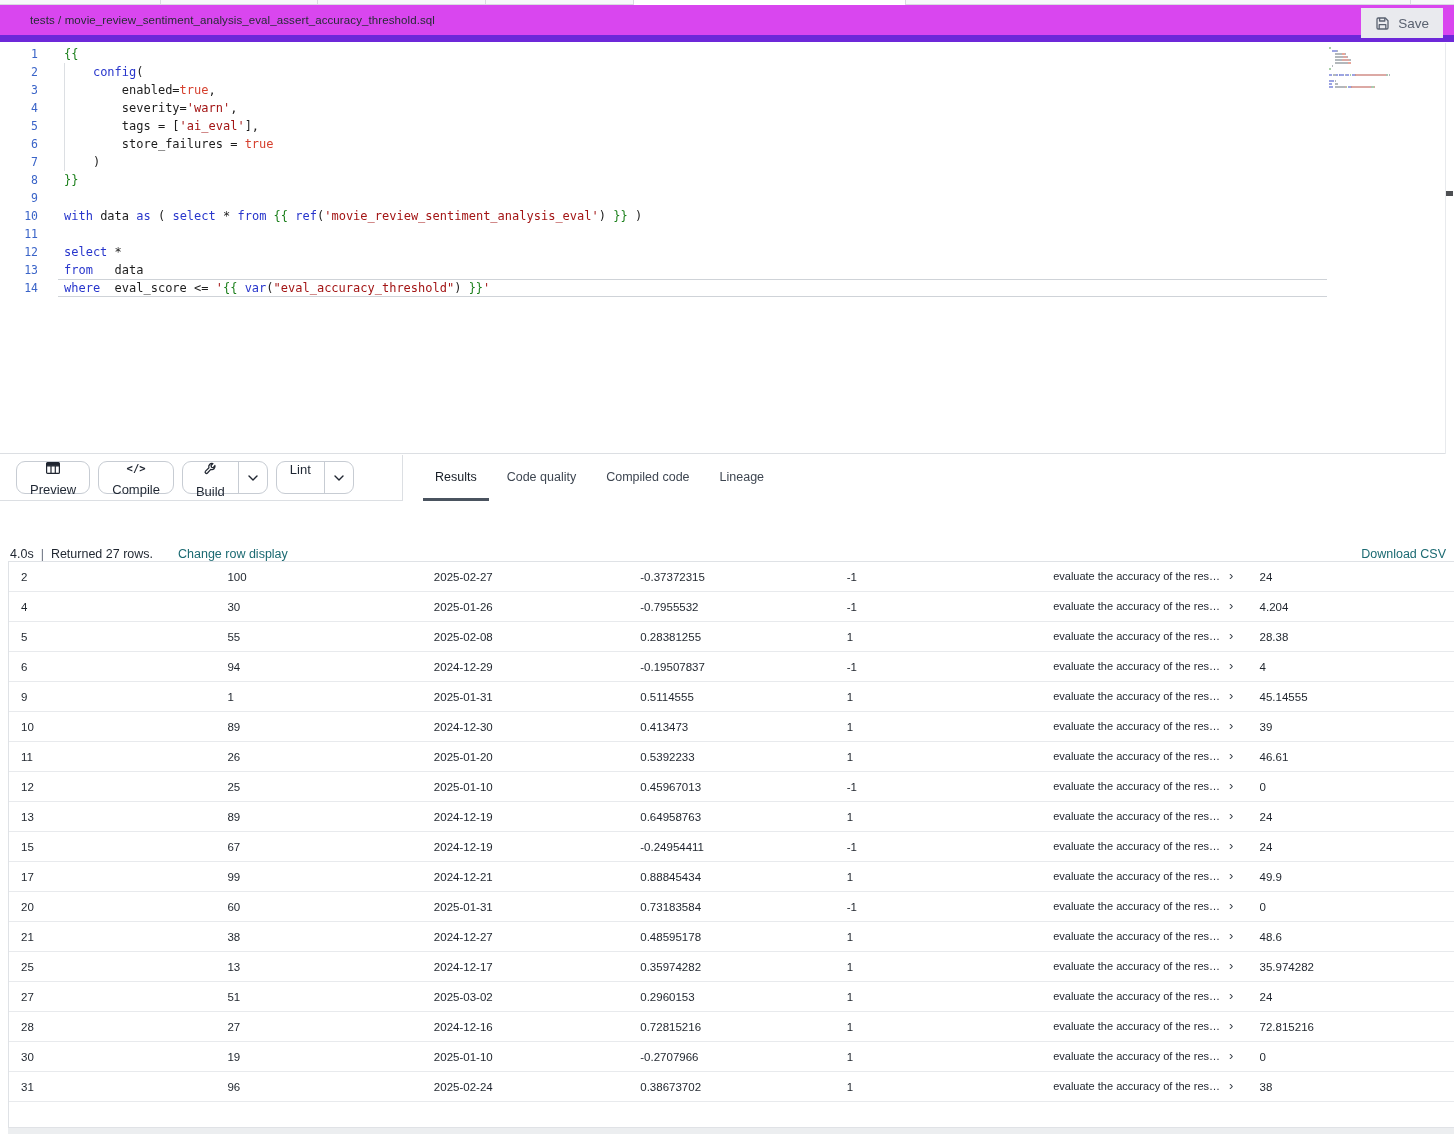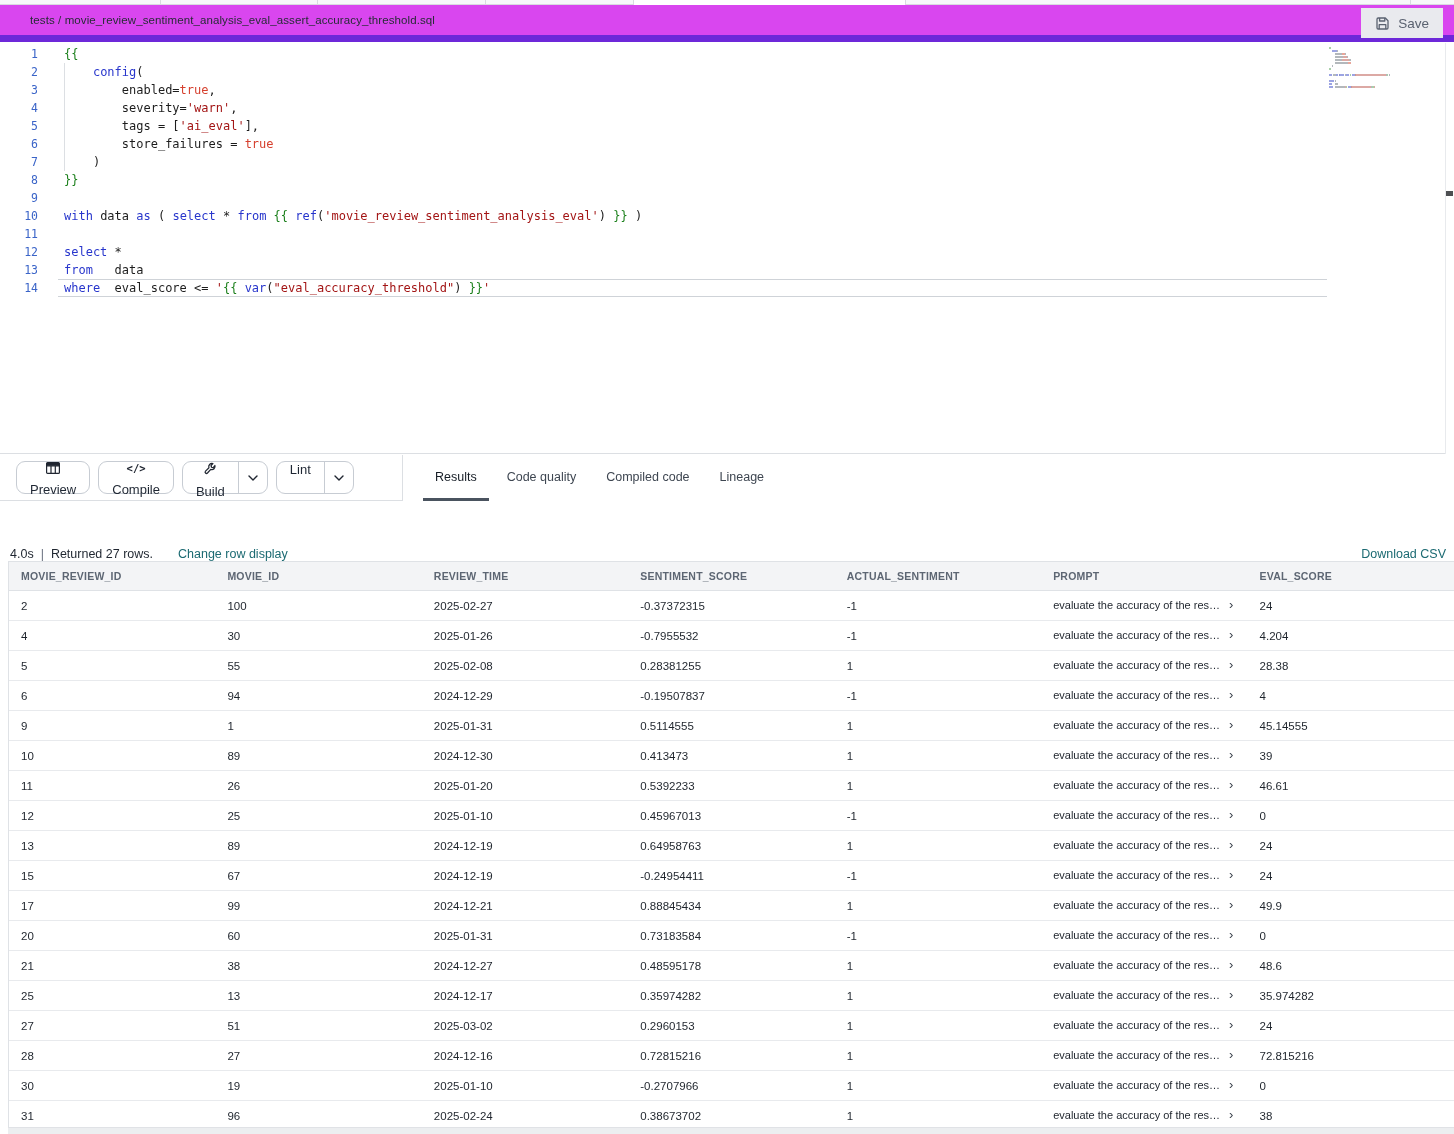--- a/index.html
+++ b/index.html
@@ -308,29 +308,20 @@
 
 <div class="results-bar">
   <span class="duration">4.0s</span>
   <span class="pipe">|</span>
   <span class="summary">Returned 27 rows.</span>
   <span class="link change-row">Change row display</span>
   <span class="link download-csv">Download CSV</span>
 </div>
 
 <div class="results-table">
-  <div class="thead" id="table-head">
-      <div class="th">MOVIE_REVIEW_ID</div>
-      <div class="th">MOVIE_ID</div>
-      <div class="th">REVIEW_TIME</div>
-      <div class="th">SENTIMENT_SCORE</div>
-      <div class="th">ACTUAL_SENTIMENT</div>
-      <div class="th">PROMPT</div>
-      <div class="th">EVAL_SCORE</div>
-    </div>
   <div id="table-body">
       <div class="trow">
         <div class="td">2</div>
         <div class="td">100</div>
         <div class="td">2025-02-27</div>
         <div class="td">-0.37372315</div>
         <div class="td">-1</div>
         <div class="td prompt">
           <span>evaluate the accuracy of the res…</span>
           <span class="prompt-chev">›</span>

